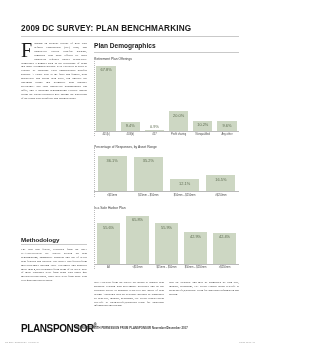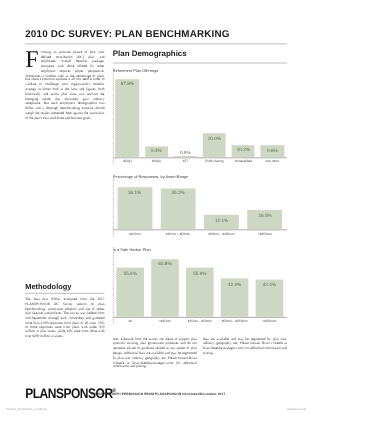--- a/index.html
+++ b/index.html
@@ -154,21 +154,21 @@
     position:absolute;right:5px;top:341px;
     font-size:2.2px;color:#9a9a9a;
     font-family:"Liberation Sans", sans-serif;
   }
 </style>
 </head>
 <body>
 
 <div class="page">
 
-  <div class="title">2010 DC SURVEY: PLAN BENCHMARKING</div>
+  <div class="title">2009 DC SURVEY: PLAN BENCHMARKING</div>
   <div class="title-rule"></div>
 
   <div class="col-left">
     <div class="body-text dropcap-block">
       <span class="dropcap">F</span>
       <span>orming an accurate picture of how your defined contribution (DC) plan, and employees' overall benefits package, compares with those offered by other employers requires proper perspective. Sometimes a number such as the percentage of plans that share a common attribute is all you need in order to validate or challenge your organization's benefits strategy. A closer look at the facts and figures, both historically and across plan sizes, can uncover the emerging trends that ultimately gain industry acceptance. But each employer's demographics can differ, and a thorough benchmarking exercise should weigh the results presented here against the particulars of the plan's own workforce and business goals.</span>
     </div>
   </div>
 
   <div style="position:absolute;left:21px;top:236px;width:66px;">

